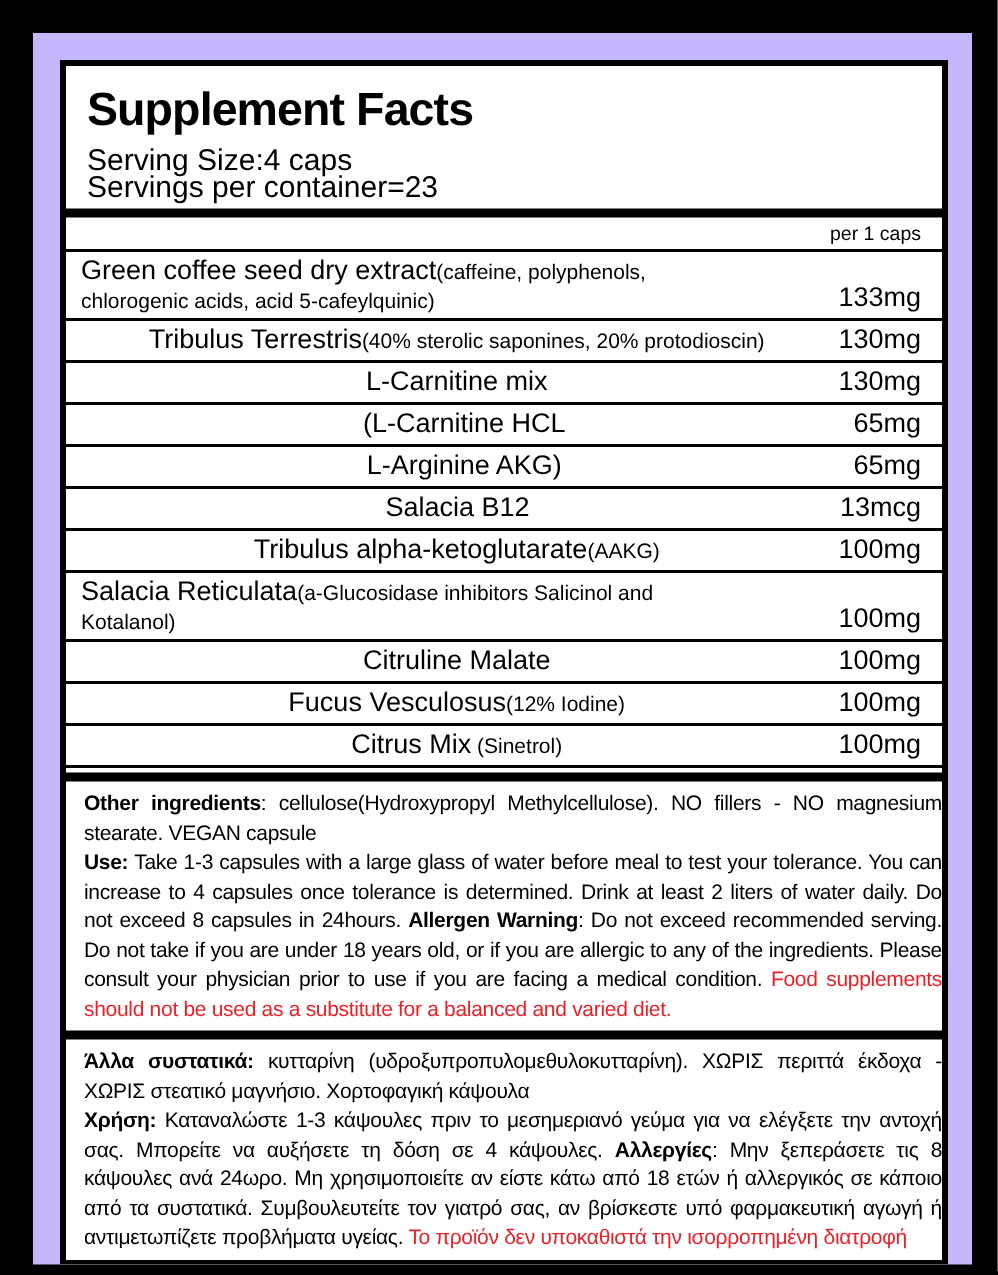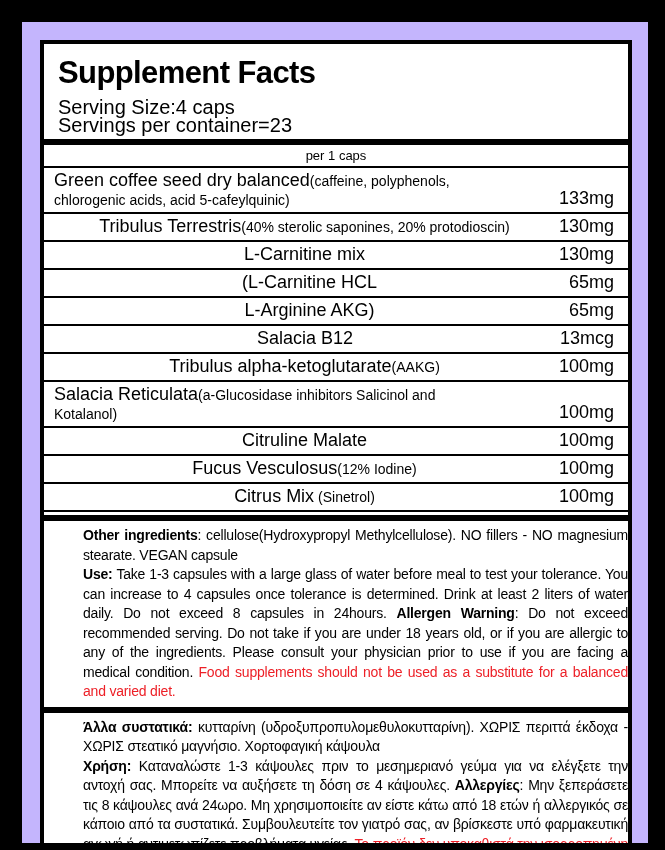--- a/index.html
+++ b/index.html
@@ -12,37 +12,37 @@
              min-height:778px;box-sizing:border-box;display:block;}
 
   
   .header{padding:12px 14px 5px 14px;}
   .title{font-size:31px;font-weight:bold;letter-spacing:-0.6px;line-height:34px;margin:0 0 8px 0;}
   .serving-line{font-size:20px;line-height:18px;}
 
   .bar{height:6px;background:#000;}
   .bar-gap{margin-top:3px;}
 
-  .colhead{text-align:center;font-size:13px;line-height:16px;padding:3px 14px 2px 14px;
+  .colhead{text-align:right;font-size:13px;line-height:16px;padding:3px 14px 2px 14px;
            border-bottom:2px solid #000;}
 
   
   .row{display:flex;align-items:flex-end;justify-content:space-between;
        border-bottom:2px solid #000;padding:2px 14px 3px 10px;}
   .nm{font-size:18px;line-height:21px;}
   .sub{font-size:14px;line-height:19px;}
   .sub2{font-size:14px;line-height:18px;}
   .amt{font-size:18px;line-height:21px;white-space:nowrap;margin-left:4px;}
   .row-left{flex:1;}
   .nm-wrap{flex:1;text-align:center;}
   .row-center .nm-wrap{text-align:center;}
 
   
   .textsec{padding:5px 0 5px 12px;font-size:14px;line-height:19.5px;
-           text-align:justify;letter-spacing:-0.2px;margin-left:27px;}
+           text-align:justify;letter-spacing:-0.2px;}
   .textsec p{margin:0;}
   .seg-b{font-weight:bold;}
   .seg-red{color:#ed2027;}
 </style>
 </head>
 <body>
 
 <div id="screen">
   <div class="panel">
     <div class="label-box">
@@ -52,21 +52,21 @@
         <div class="serving-line">Serving Size:4 caps</div>
         <div class="serving-line">Servings per container=23</div>
       </div>
 
       <div class="bar"></div>
 
       <div class="colhead">per 1 caps</div>
 
       <div class="row">
         <div class="row-left">
-          <div><span class="nm">Green coffee seed dry balanced</span><span class="sub">(caffeine, polyphenols,</span></div>
+          <div><span class="nm">Green coffee seed dry extract</span><span class="sub">(caffeine, polyphenols,</span></div>
           <div class="sub2">chlorogenic acids, acid 5-cafeylquinic)</div>
         </div>
         <div class="amt">133mg</div>
       </div>
 
       <div class="row">
         <div class="nm-wrap"><span class="nm">Tribulus Terrestris</span><span class="sub">(40% sterolic saponines, 20% protodioscin)</span></div>
         <div class="amt">130mg</div>
       </div>
 

